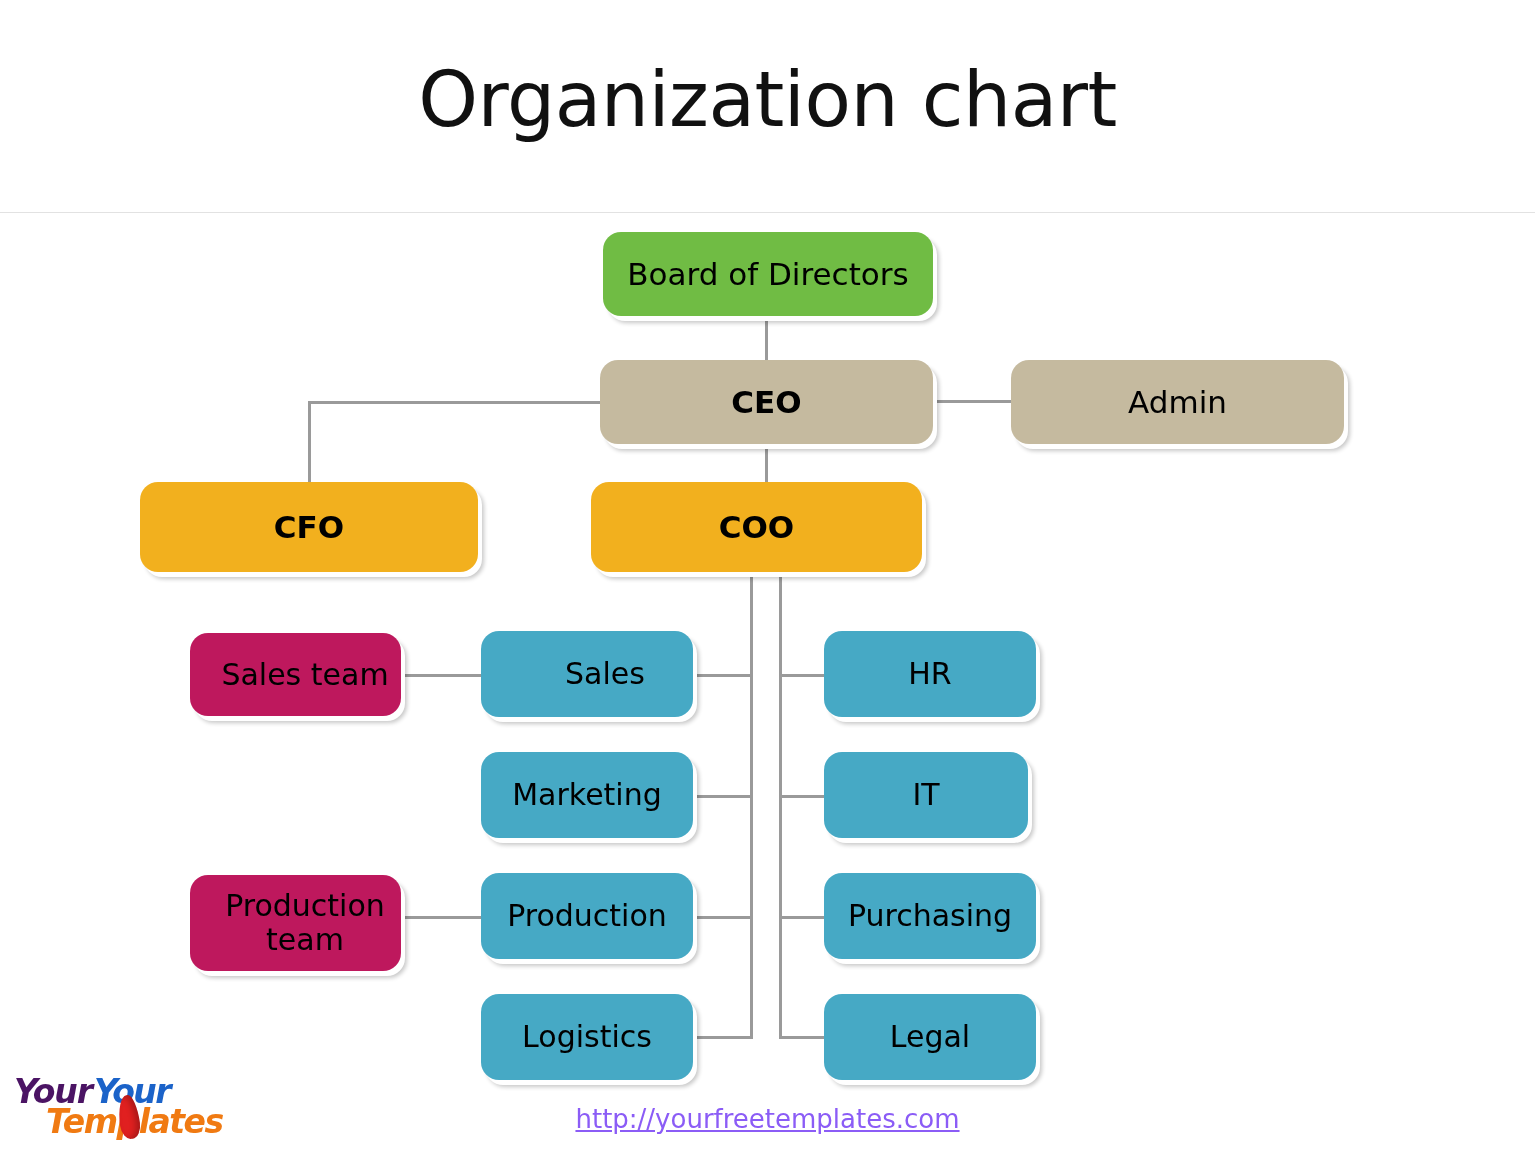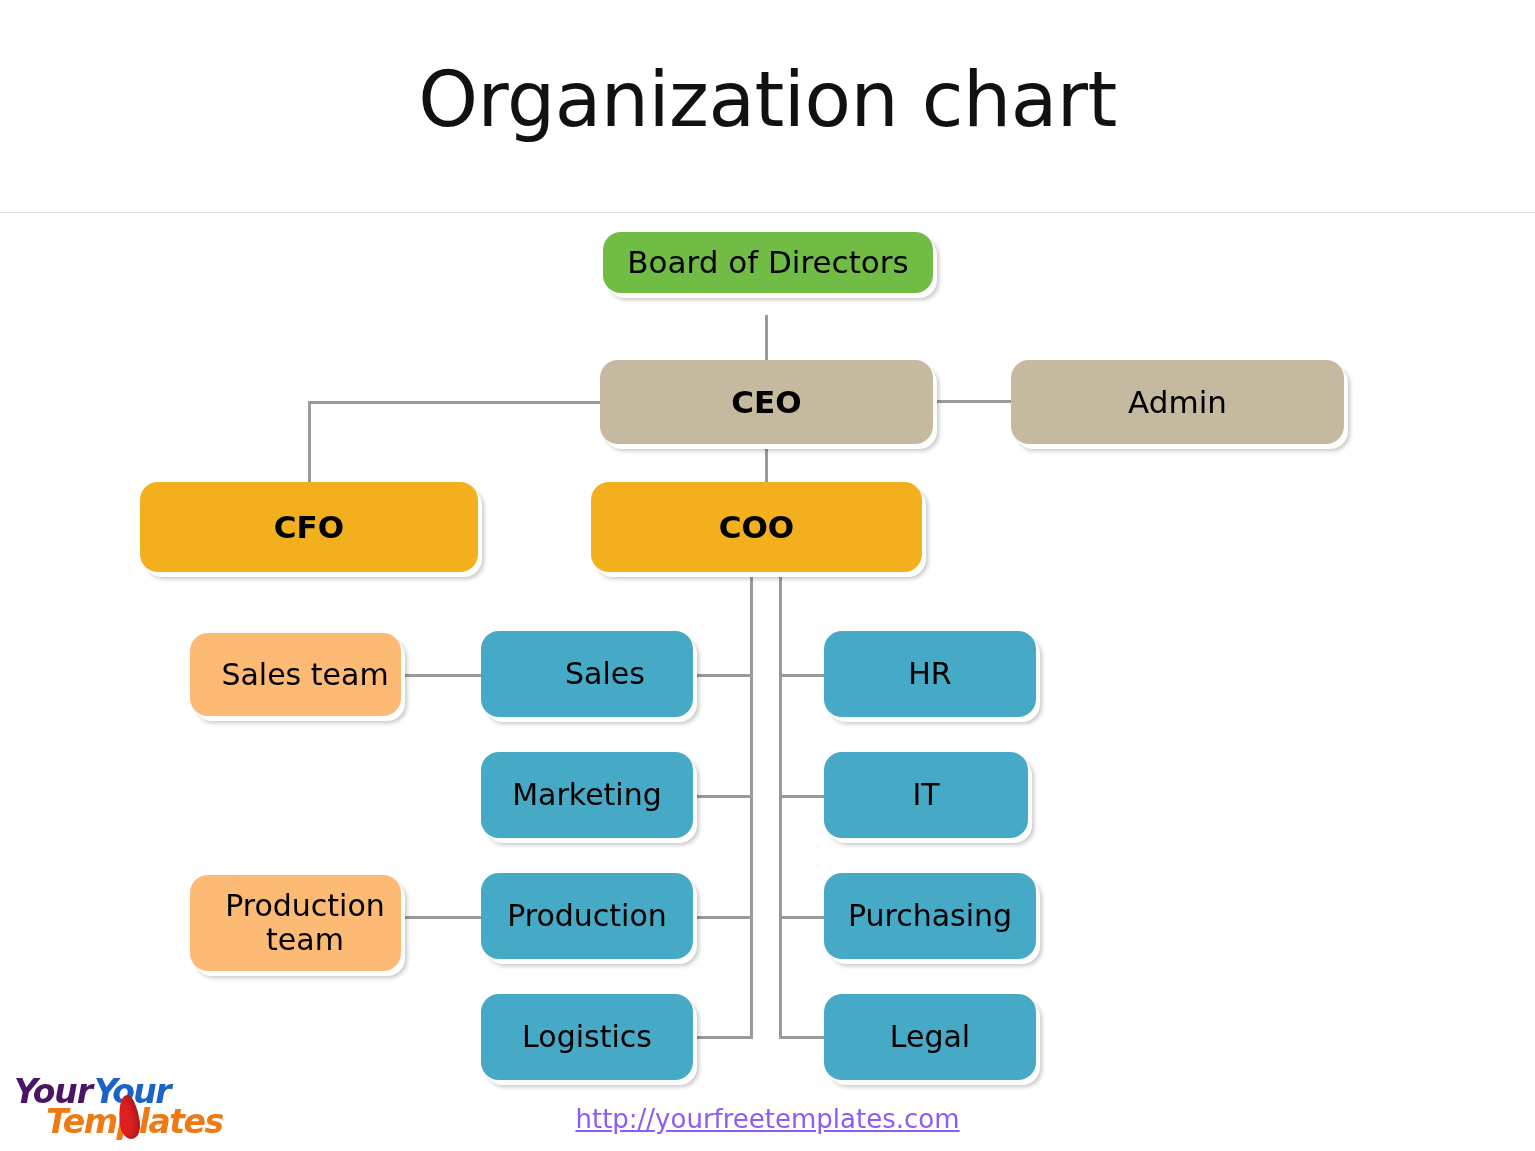--- a/index.html
+++ b/index.html
@@ -66,21 +66,21 @@
   .node .lbl {
     padding: 0 10px;
     line-height: 1.12;
     width: 100%;
   }
 
   .green  { background: #70BC44; }
   .tan    { background: #C5BA9F; }
   .amber  { background: #F2B01E; }
   .blue   { background: #46A9C5; }
-  .grey   { background: #fdba74; padding-left: 19px; }
+  .grey   { background: #be185d; padding-left: 19px; }
 
   .bold .lbl { font-weight: bold; }
 
   
   #site-url {
     position: absolute;
     left: 0;
     top: 1104px;
     width: 1535px;
     text-align: center;
@@ -169,21 +169,21 @@
   <div class="line h" style="left:693px; top:1036px; width:60px;"></div>
 
   <div class="line h" style="left:779px; top:674px; width:46px;"></div>
   <div class="line h" style="left:779px; top:795px; width:46px;"></div>
   <div class="line h" style="left:779px; top:916px; width:46px;"></div>
   <div class="line h" style="left:779px; top:1036px; width:46px;"></div>
 
   <div class="line h" style="left:400px; top:674px; width:82px;"></div>
   <div class="line h" style="left:400px; top:916px; width:82px;"></div>
 
-  <div class="node green" style="left:603px; top:232px; width:330px; height:61px; font-size:31px;">
+  <div class="node green" style="left:603px; top:232px; width:330px; height:84px; font-size:31px;">
     <span class="lbl">Board of Directors</span>
   </div>
 
   <div class="node tan bold" style="left:600px; top:360px; width:333px; height:84px; font-size:31px;">
     <span class="lbl">CEO</span>
   </div>
 
   <div class="node tan" style="left:1011px; top:360px; width:333px; height:84px; font-size:31px;">
     <span class="lbl">Admin</span>
   </div>

